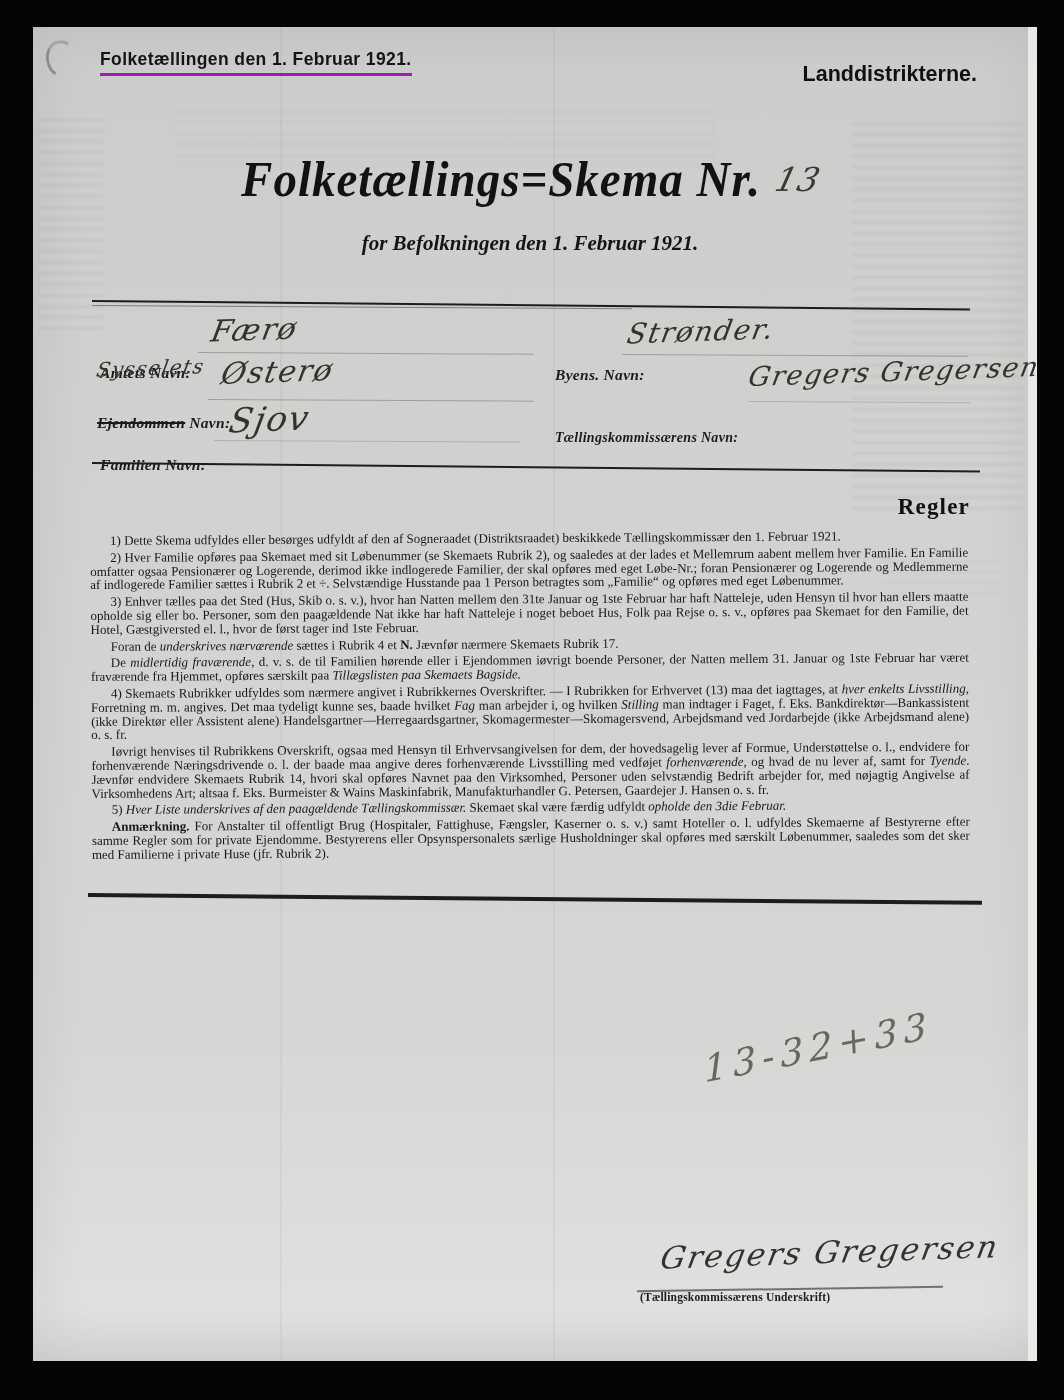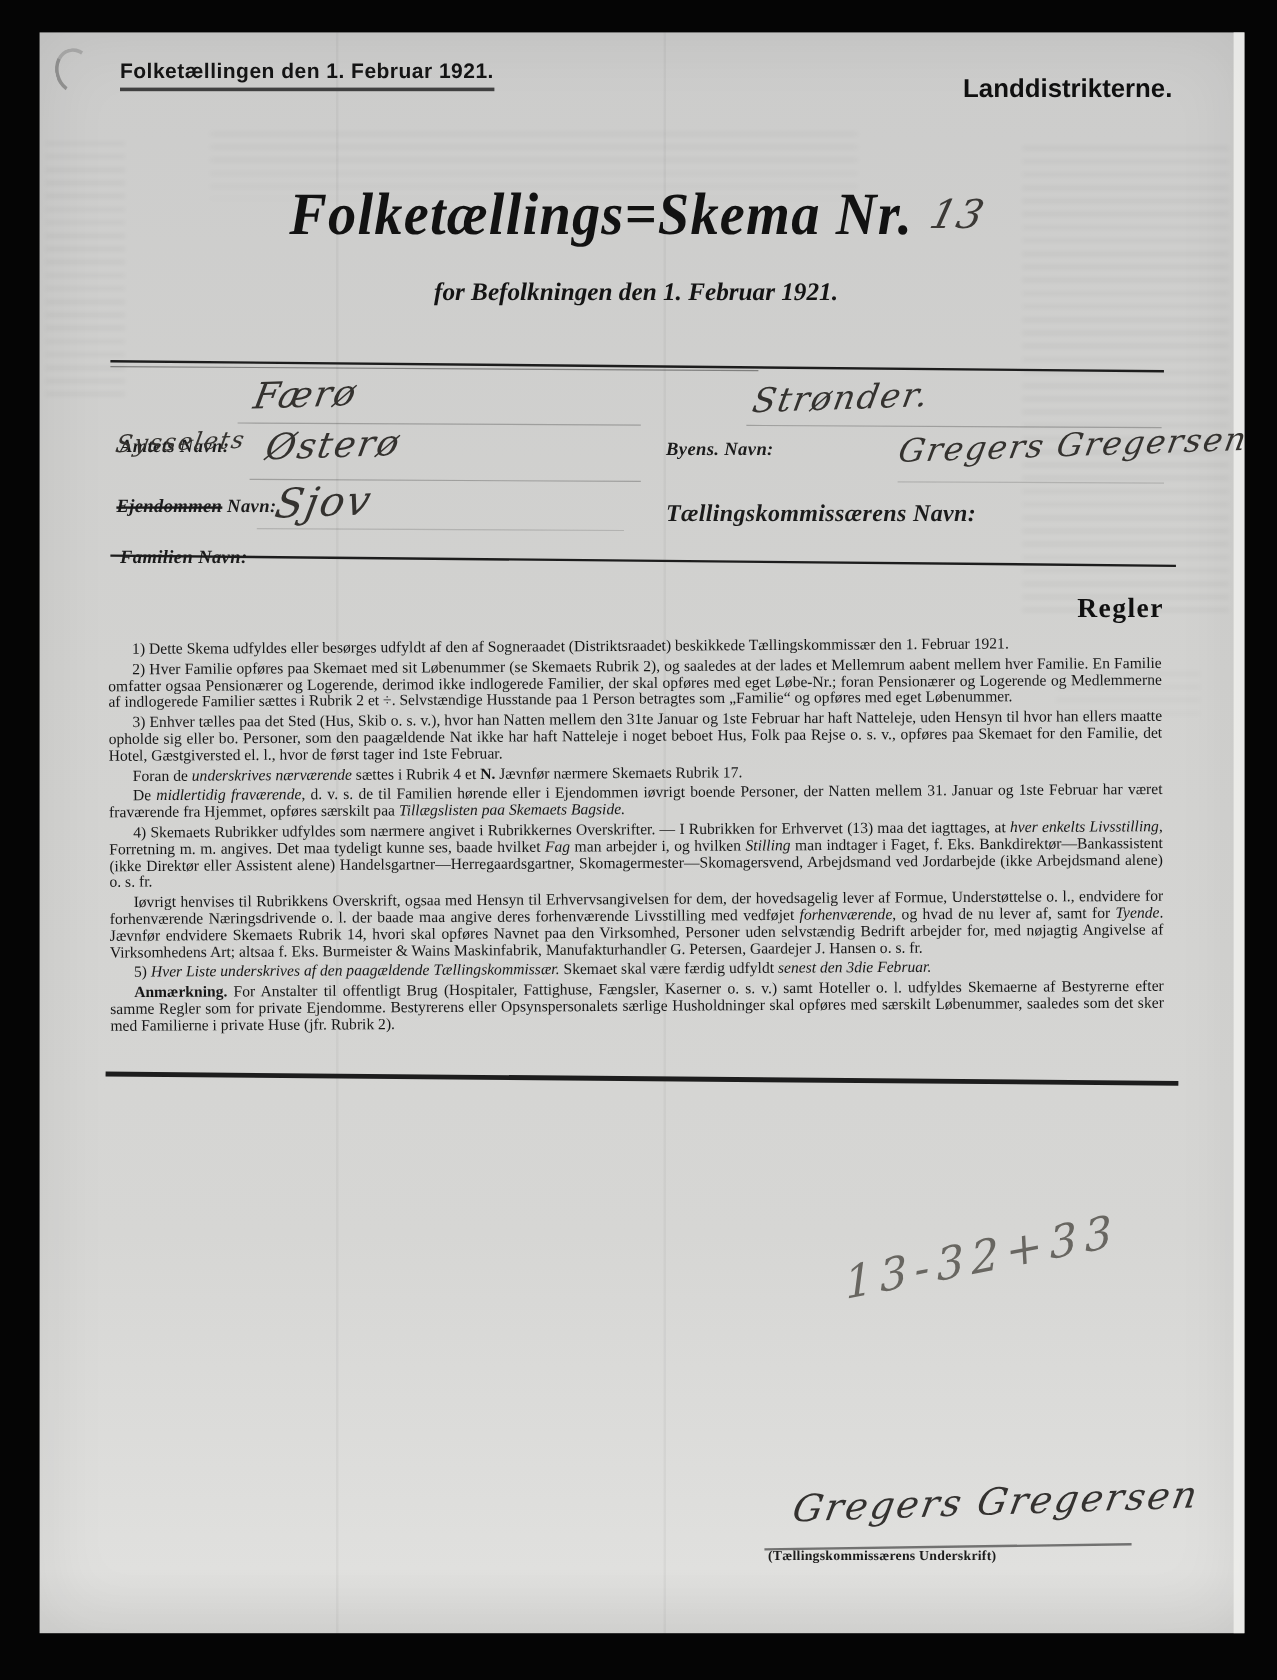--- a/index.html
+++ b/index.html
@@ -15,21 +15,21 @@
          border-radius:50%;transform:rotate(-14deg);}
   .ghost{position:absolute;filter:blur(1.6px);pointer-events:none;}
   .ghost-stripes{background:repeating-linear-gradient(180deg,rgba(90,90,90,0.55) 0 3px,transparent 3px 11px);}
   .ghost-top{left:175px;top:110px;width:540px;height:56px;opacity:.09;}
   .ghost-left{left:38px;top:118px;width:66px;height:215px;opacity:.13;}
   .ghost-right{left:852px;top:122px;width:172px;height:390px;opacity:.13;}
   .ghost-right2{left:880px;top:560px;width:120px;height:40px;opacity:.07;}
 
   .hdr-left{position:absolute;left:100px;top:49px;font-family:"Liberation Sans",sans-serif;
          font-weight:bold;font-size:17.5px;letter-spacing:.4px;color:#141414;
-         border-bottom:3px solid #404040;padding-bottom:3px;}
+         border-bottom:3px solid #a21caf;padding-bottom:3px;}
   .hdr-right{position:absolute;left:755px;top:62px;width:222px;text-align:right;
          font-family:"Liberation Sans",sans-serif;font-weight:bold;font-size:21.5px;color:#101010;}
 
   .title-row{position:absolute;left:60px;top:152px;width:940px;text-align:center;white-space:nowrap;}
   .title-main{font-size:47px;font-weight:bold;font-style:italic;letter-spacing:1px;color:#121212;
          display:inline-block;transform:scaleY(1.06);}
   .hw{font-family:"DejaVu Serif",serif;font-style:italic;color:#34322f;}
   .title-num{display:inline-block;font-size:33px;margin-left:14px;transform:skewX(-14deg) translateY(-4px);
          letter-spacing:1px;color:#3b3936;}
   .subtitle{position:absolute;left:60px;top:231px;width:940px;text-align:center;
@@ -99,40 +99,40 @@
 
   <div class="field-label" style="left:555px;top:332px;">Byens. Navn:</div>
   <div class="hw hw-val" style="left:628px;top:315px;font-size:28px;">Strønder.</div>
   <div class="field-line" style="left:622px;top:354px;width:346px;transform:rotate(0.3deg);"></div>
 
   <div class="hw hw-val" style="left:97px;top:356px;font-size:20px;">Sysselets</div>
   <div class="field-label" style="left:97px;top:380px;"><span class="struck">Ejendommen</span><span class="label-rest">Navn:</span></div>
   <div class="hw hw-val" style="left:222px;top:354px;font-size:30px;">Østerø</div>
   <div class="field-line" style="left:208px;top:399px;width:326px;transform:rotate(0.3deg);"></div>
 
-  <div class="field-label" style="left:555px;top:383px;font-size:20px;">Tællingskommissærens Navn:</div>
+  <div class="field-label" style="left:555px;top:396px;font-size:14px;">Tællingskommissærens Navn:</div>
   <div class="hw hw-val" style="left:750px;top:356px;font-size:27px;">Gregers Gregersen</div>
   <div class="field-line" style="left:748px;top:401px;width:222px;opacity:.6;transform:rotate(0.3deg);"></div>
 
   <div class="field-label" style="left:100px;top:422px;">Familien Navn:</div>
   <div class="hw hw-val" style="left:230px;top:399px;font-size:34px;">Sjov</div>
   <div class="field-line" style="left:214px;top:440px;width:306px;opacity:.6;transform:rotate(0.3deg);"></div>
 
   <div class="rule-line line-mid"></div>
 
   <div class="regler-head">Regler</div>
   <div class="rules">
       <p class="rule-para"><span>1) Dette Skema udfyldes eller besørges udfyldt af den af Sogneraadet (Distriktsraadet) beskikkede Tællingskommissær den 1. Februar 1921.</span></p>
       <p class="rule-para"><span>2) Hver Familie opføres paa Skemaet med sit Løbenummer (se Skemaets Rubrik 2), og saaledes at der lades et Mellemrum aabent mellem hver Familie. En Familie omfatter ogsaa Pensionærer og Logerende, derimod ikke indlogerede Familier, der skal opføres med eget Løbe-Nr.; foran Pensionærer og Logerende og Medlemmerne af indlogerede Familier sættes i Rubrik 2 et ÷. Selvstændige Husstande paa 1 Person betragtes som „Familie“ og opføres med eget Løbenummer.</span></p>
       <p class="rule-para"><span>3) Enhver tælles paa det Sted (Hus, Skib o. s. v.), hvor han Natten mellem den 31te Januar og 1ste Februar har haft Natteleje, uden Hensyn til hvor han ellers maatte opholde sig eller bo. Personer, som den paagældende Nat ikke har haft Natteleje i noget beboet Hus, Folk paa Rejse o. s. v., opføres paa Skemaet for den Familie, det Hotel, Gæstgiversted el. l., hvor de først tager ind 1ste Februar.</span></p>
       <p class="rule-para"><span>Foran de </span><span class="it">underskrives nærværende</span><span> sættes i Rubrik 4 et </span><span class="bd">N.</span><span> Jævnfør nærmere Skemaets Rubrik 17.</span></p>
       <p class="rule-para"><span>De </span><span class="it">midlertidig fraværende</span><span>, d. v. s. de til Familien hørende eller i Ejendommen iøvrigt boende Personer, der Natten mellem 31. Januar og 1ste Februar har været fraværende fra Hjemmet, opføres særskilt paa </span><span class="it">Tillægslisten paa Skemaets Bagside.</span></p>
       <p class="rule-para"><span>4) Skemaets Rubrikker udfyldes som nærmere angivet i Rubrikkernes Overskrifter. — I Rubrikken for Erhvervet (13) maa det iagttages, at </span><span class="it">hver enkelts Livsstilling</span><span>, Forretning m. m. angives. Det maa tydeligt kunne ses, baade hvilket </span><span class="it">Fag</span><span> man arbejder i, og hvilken </span><span class="it">Stilling</span><span> man indtager i Faget, f. Eks. Bankdirektør—Bankassistent (ikke Direktør eller Assistent alene) Handelsgartner—Herregaardsgartner, Skomagermester—Skomagersvend, Arbejdsmand ved Jordarbejde (ikke Arbejdsmand alene) o. s. fr.</span></p>
       <p class="rule-para"><span>Iøvrigt henvises til Rubrikkens Overskrift, ogsaa med Hensyn til Erhvervsangivelsen for dem, der hovedsagelig lever af Formue, Understøttelse o. l., endvidere for forhenværende Næringsdrivende o. l. der baade maa angive deres forhenværende Livsstilling med vedføjet </span><span class="it">forhenværende</span><span>, og hvad de nu lever af, samt for </span><span class="it">Tyende</span><span>. Jævnfør endvidere Skemaets Rubrik 14, hvori skal opføres Navnet paa den Virksomhed, Personer uden selvstændig Bedrift arbejder for, med nøjagtig Angivelse af Virksomhedens Art; altsaa f. Eks. Burmeister &amp; Wains Maskinfabrik, Manufakturhandler G. Petersen, Gaardejer J. Hansen o. s. fr.</span></p>
-      <p class="rule-para"><span>5) </span><span class="it">Hver Liste underskrives af den paagældende Tællingskommissær.</span><span> Skemaet skal være færdig udfyldt </span><span class="it">senest den 3die Februar.</span></p>
+      <p class="rule-para"><span>5) </span><span class="it">Hver Liste underskrives af den paagældende Tællingskommissær.</span><span> Skemaet skal være færdig udfyldt </span><span class="it">opholde den 3die Februar.</span></p>
       <p class="rule-para"><span class="bd">Anmærkning.</span><span> For Anstalter til offentligt Brug (Hospitaler, Fattighuse, Fængsler, Kaserner o. s. v.) samt Hoteller o. l. udfyldes Skemaerne af Bestyrerne efter samme Regler som for private Ejendomme. Bestyrerens eller Opsynspersonalets særlige Husholdninger skal opføres med særskilt Løbenummer, saaledes som det sker med Familierne i private Huse (jfr. Rubrik 2).</span></p>
     </div>
 
   <div class="rule-line line-bottom"></div>
 
   <div class="pencil-note">13-32+33</div>
 
   <div class="hw sig-name">Gregers Gregersen</div>
   <div class="sig-line"></div>
   <div class="sig-caption">(Tællingskommissærens Underskrift)</div>

